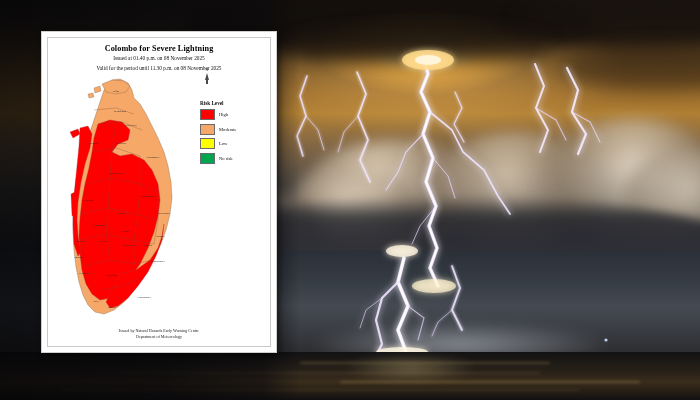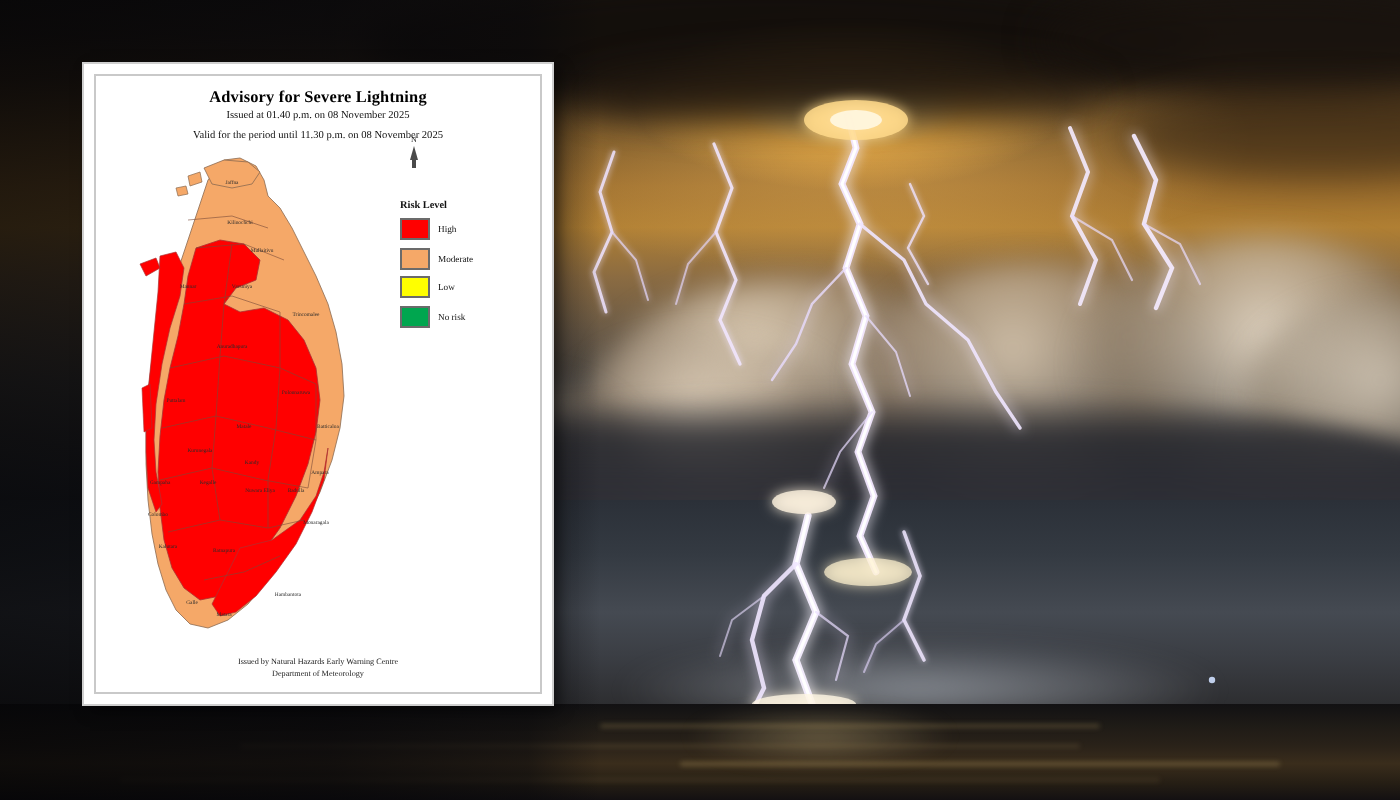--- a/index.html
+++ b/index.html
@@ -215,21 +215,21 @@
     <div class="seastreak ss2"></div>
     <div class="seastreak ss3"></div>
     <div class="seastreak ss4"></div>
 
     <div class="leftdim"></div>
   </div>
 
   <div class="panel">
     <div class="panel-inner">
 
-      <div class="ttl">Advisory for Severe Lightning</div>
+      <div class="ttl">Colombo for Severe Lightning</div>
       <div class="sub">Issued at 01.40 p.m.  on 08  November 2025</div>
       <div class="sub">Valid for the period until 11.30 p.m. on 08  November 2025</div>
 
       <div class="north">
         <div class="nlab">N</div>
         <div class="arrow"></div>
         <div class="stem"></div>
       </div>
 
       <div class="legend">

